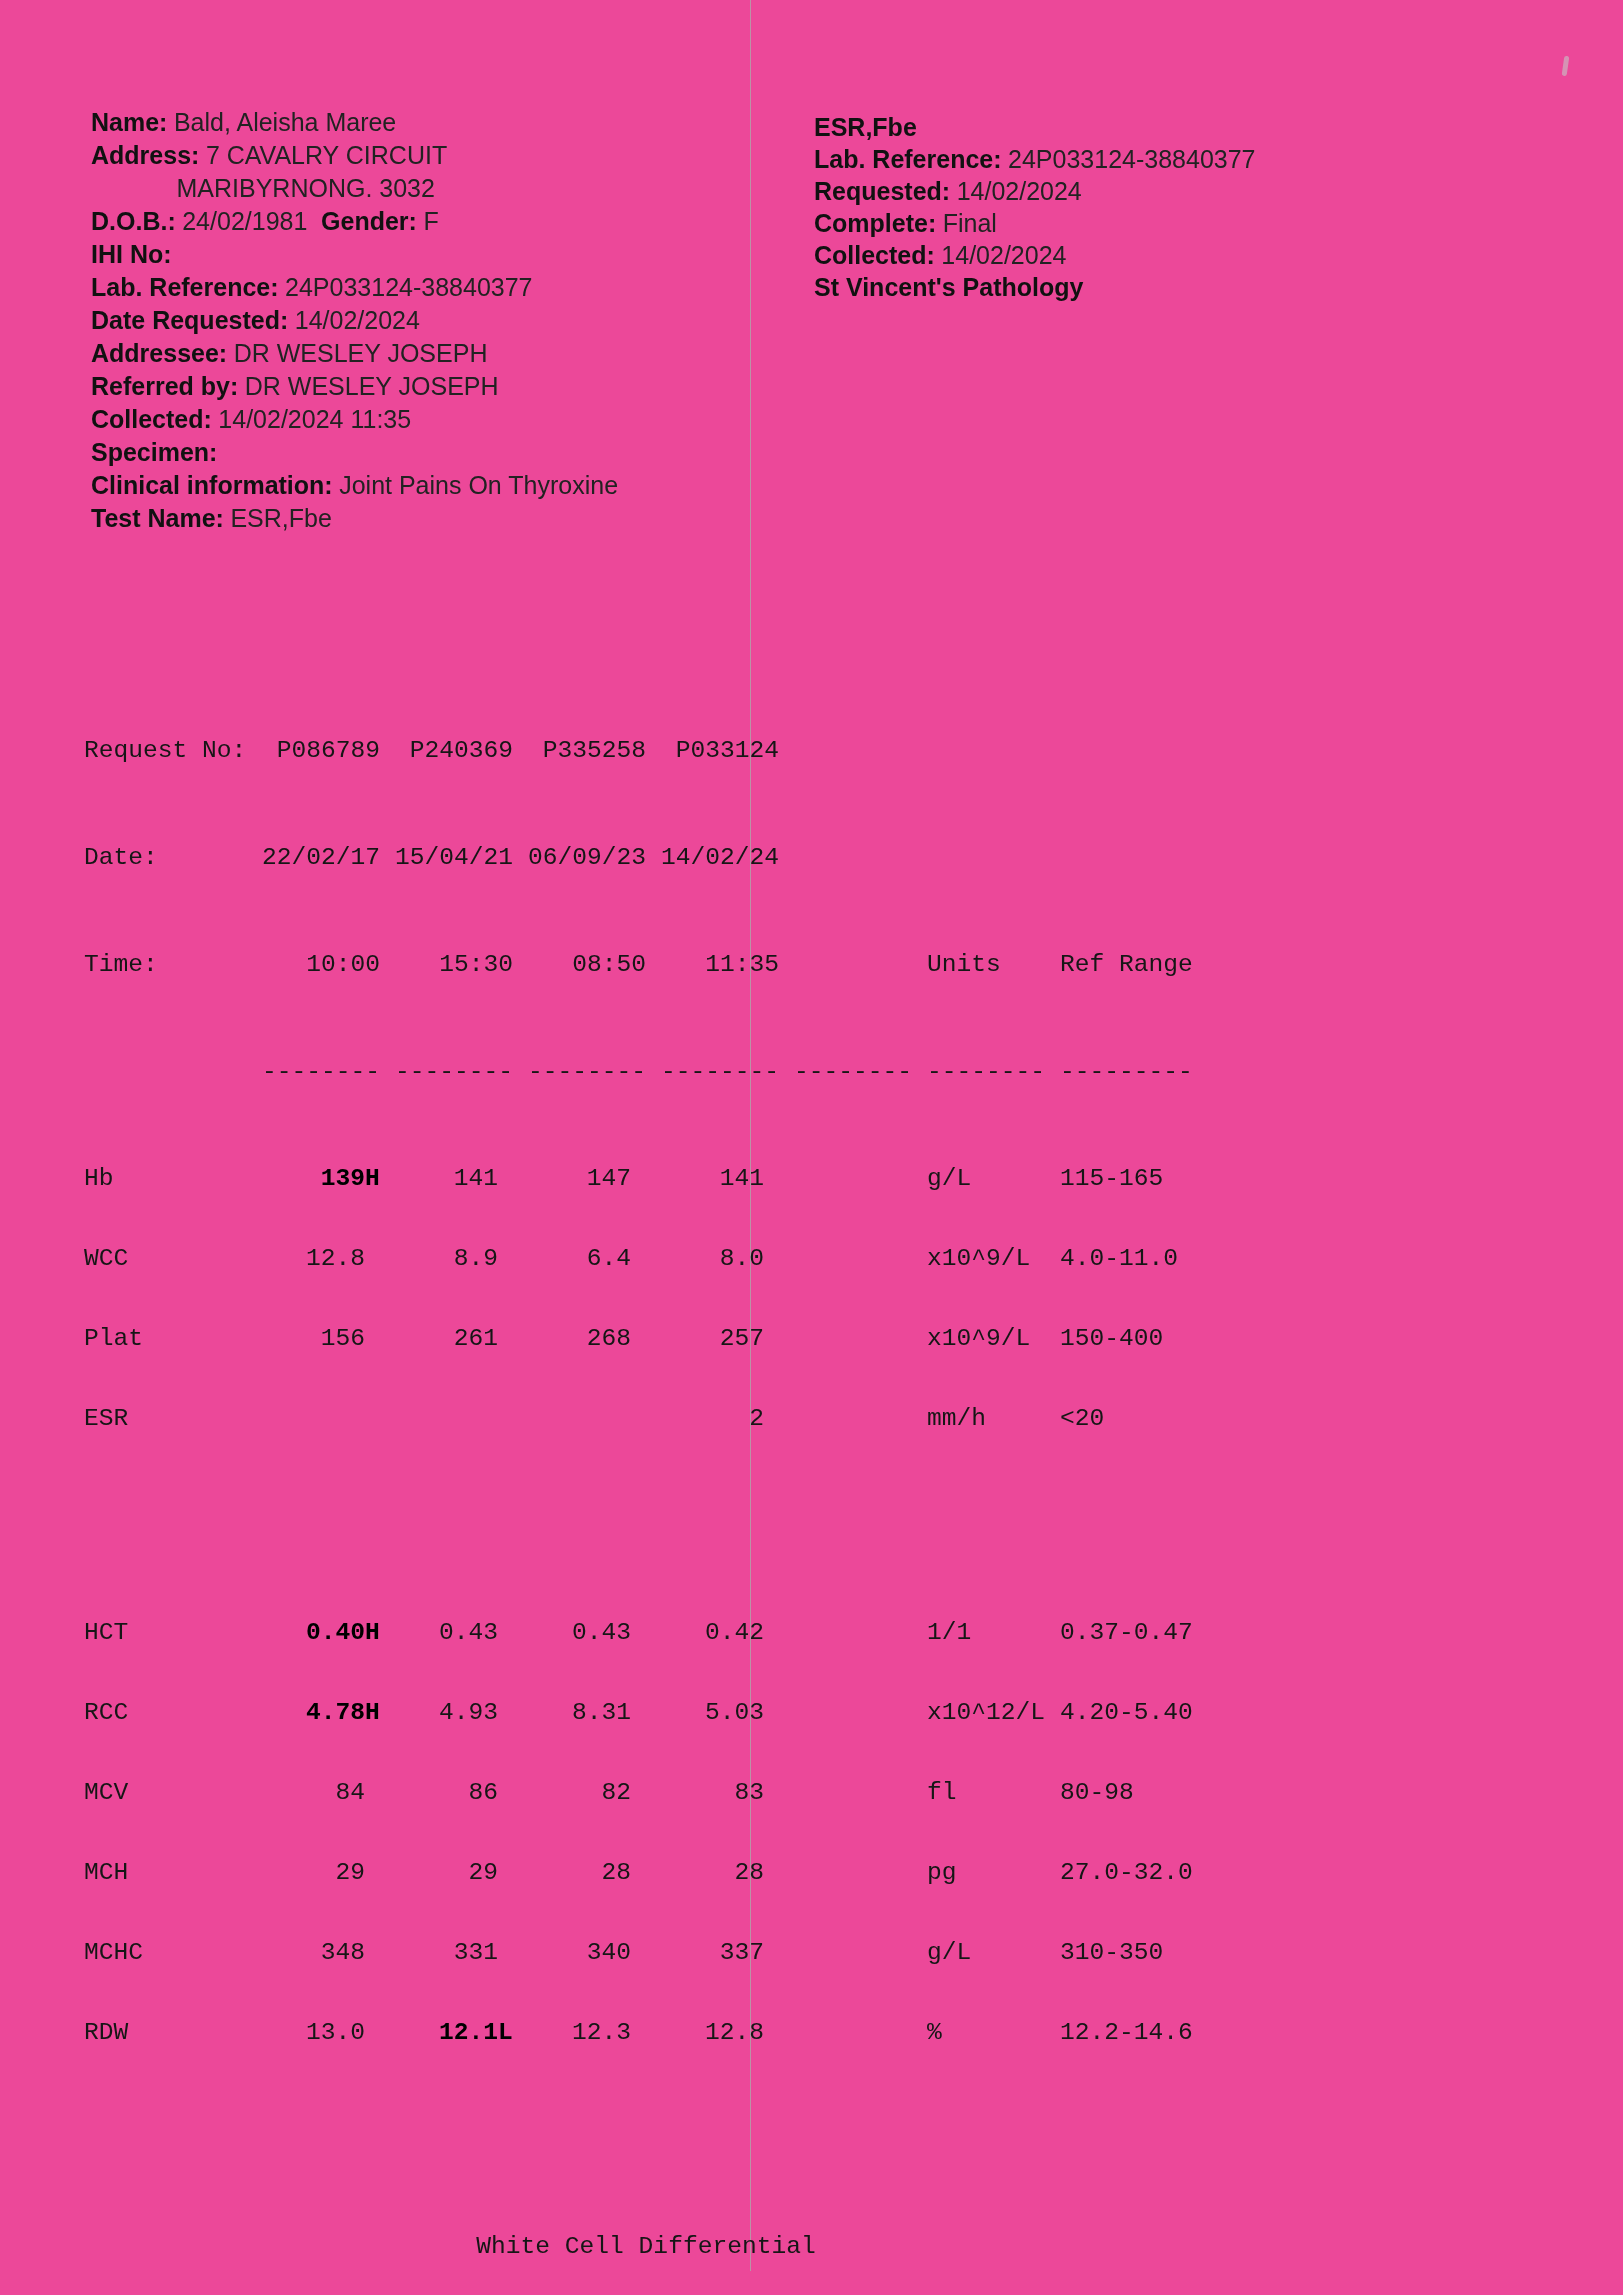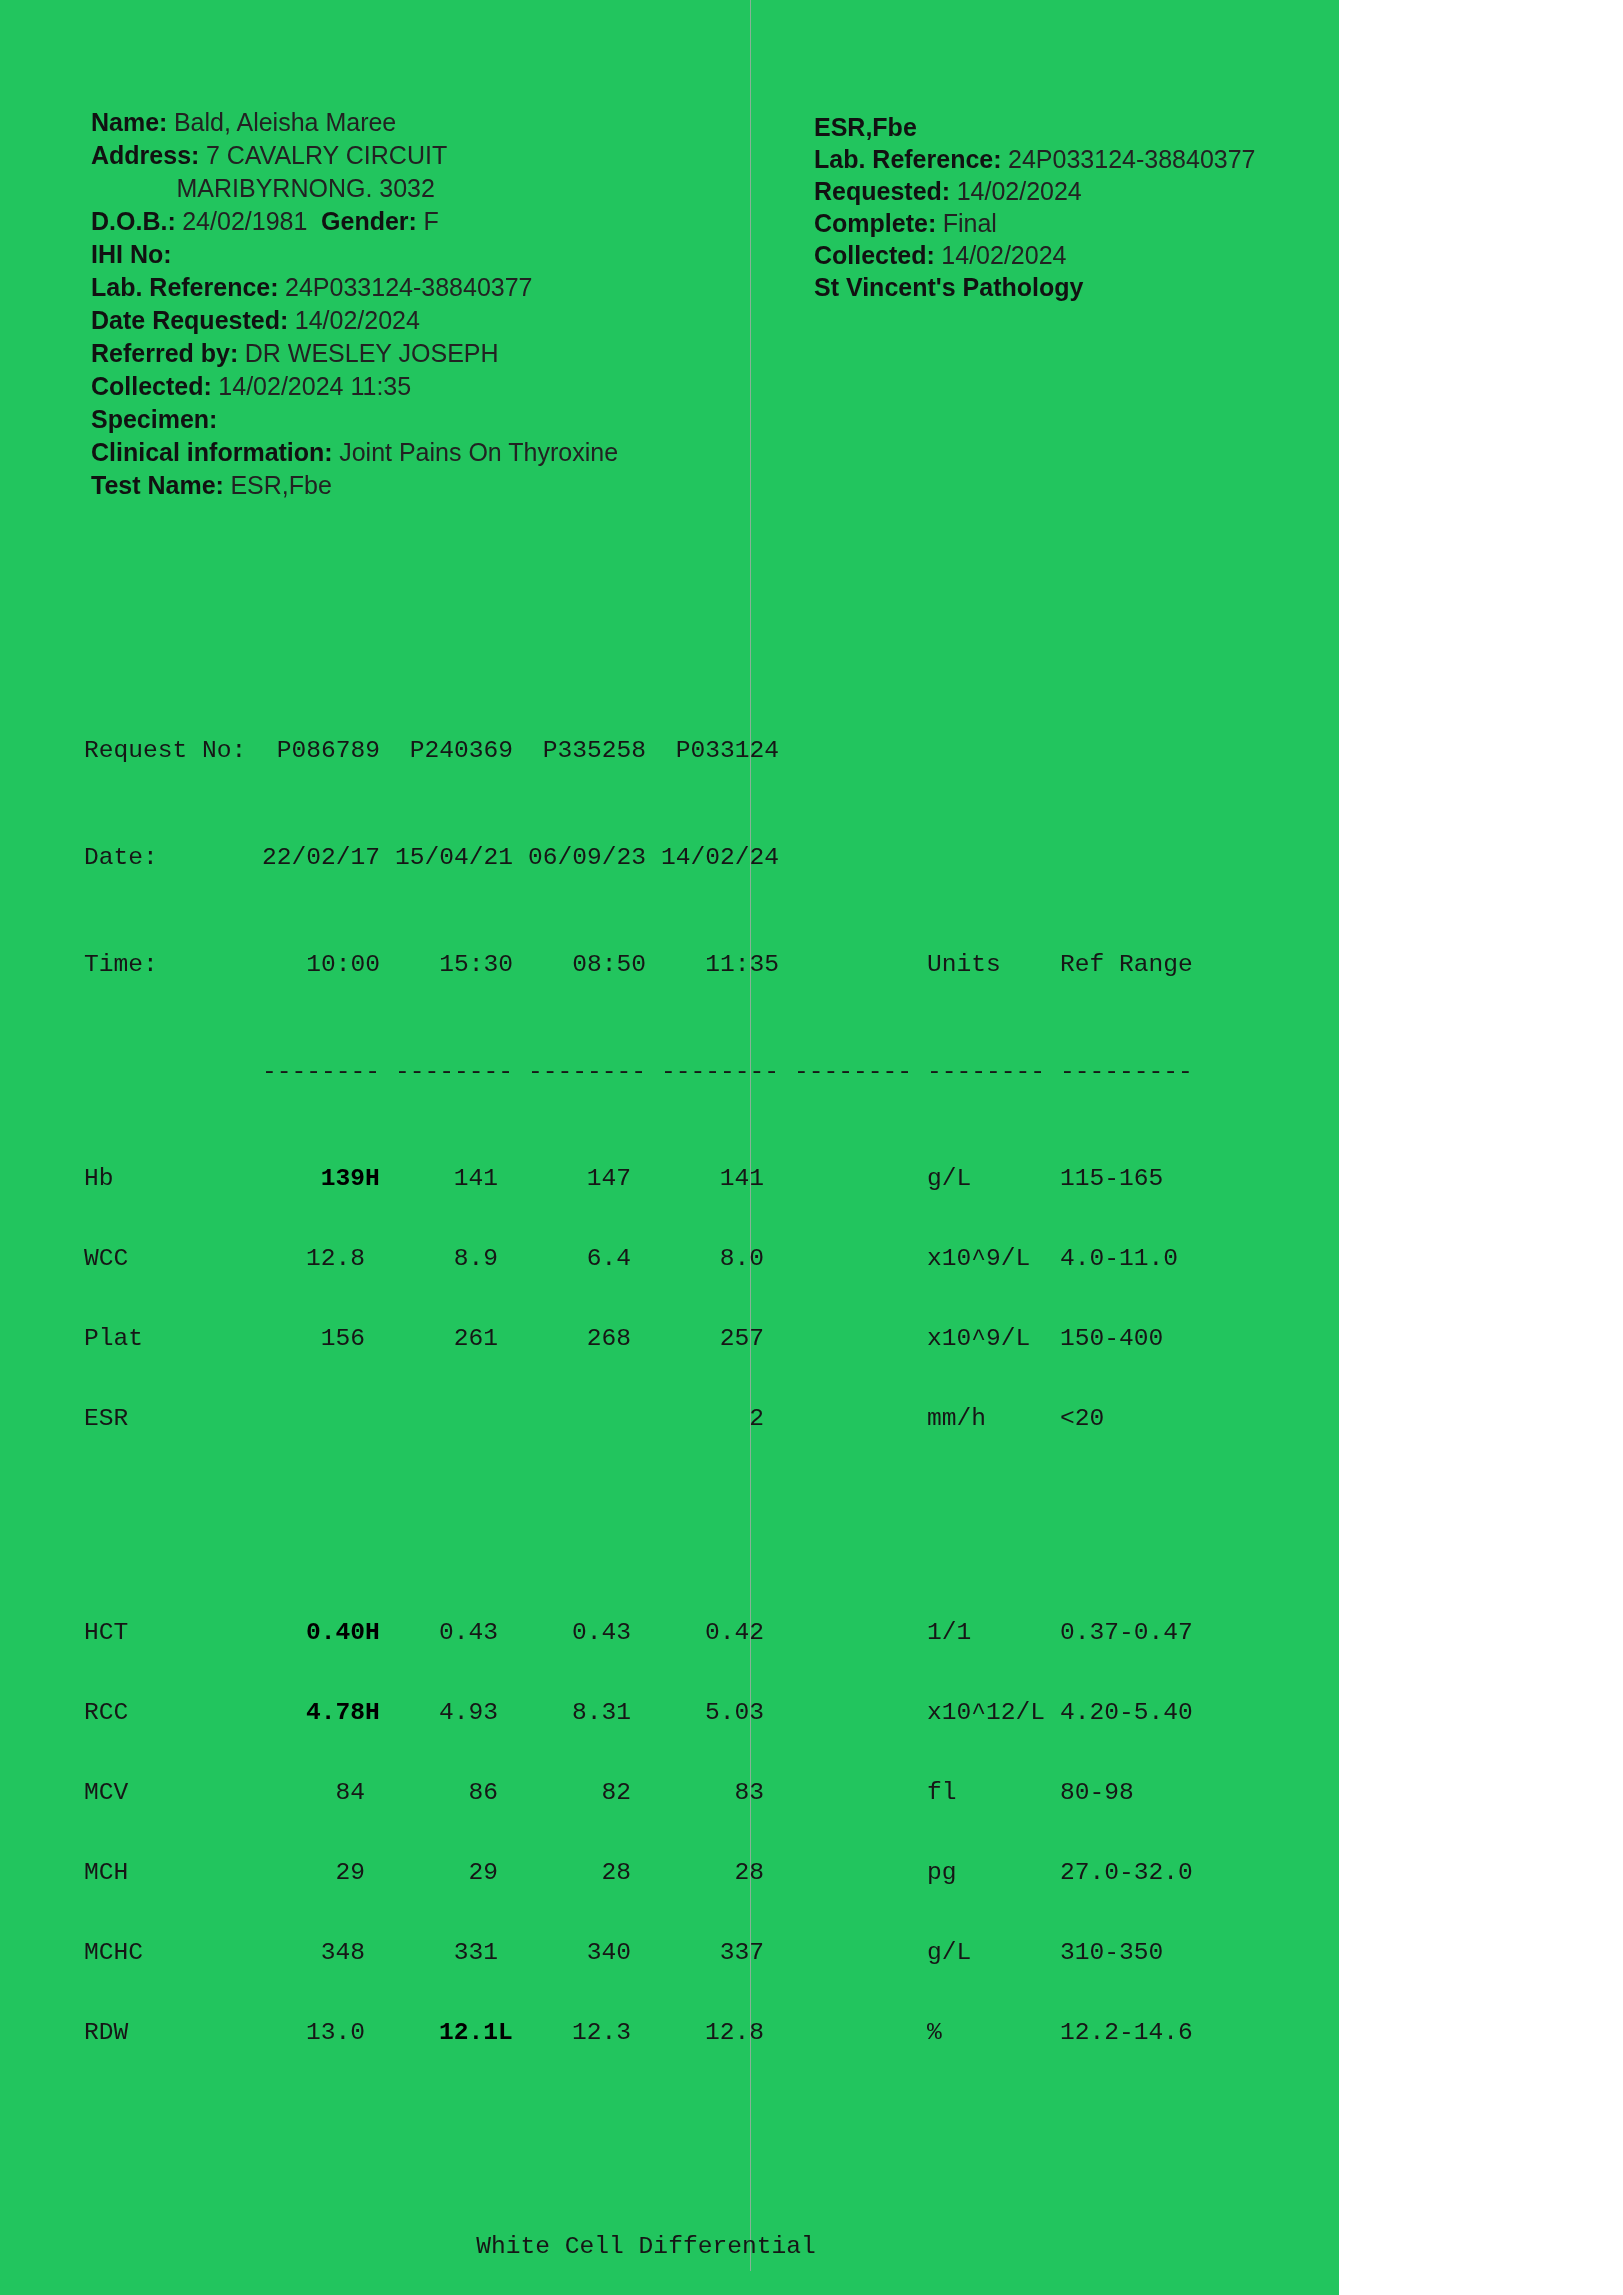--- a/index.html
+++ b/index.html
@@ -1,18 +1,18 @@
 <!DOCTYPE html>
 <html style="font-size:10.5px"><head>
 <meta charset="utf-8">
 <style>
   html,body { margin:0; padding:0; background:#ffffff; }
   .page {
-    position:relative; width:1339px; height:2295px;
-    background:#22c55e; overflow:hidden;
+    position:relative; width:1623px; height:2295px;
+    background:#ec4899; overflow:hidden;
     color:#1c1c1c;
   }
   .fold-line {
     position:absolute; left:750px; top:0; width:1.3px; height:2271px;
     background:#ababab; opacity:.75;
   }
   .smudge {
     position:absolute; left:1563px; top:56px; width:4.6px; height:19.6px;
     background:#c6c6c6; border-radius:2.6px; transform:rotate(8deg); opacity:.6;
   }
@@ -55,20 +55,21 @@
   <div class="smudge"></div>
 
   <div class="info patient-block">
     <div class="iline"><span class="lbl">Name:</span><span class="val">Bald, Aleisha Maree</span></div>
     <div class="iline"><span class="lbl">Address:</span><span class="val">7 CAVALRY CIRCUIT</span></div>
     <div class="iline indent"><span class="val">MARIBYRNONG. 3032</span></div>
     <div class="iline"><span class="lbl">D.O.B.:</span><span class="val">24/02/1981</span><span class="lbl2">Gender:</span><span class="val">F</span></div>
     <div class="iline"><span class="lbl">IHI No:</span></div>
     <div class="iline"><span class="lbl">Lab. Reference:</span><span class="val">24P033124-38840377</span></div>
     <div class="iline"><span class="lbl">Date Requested:</span><span class="val">14/02/2024</span></div>
+    <div class="iline"><span class="lbl">Addressee:</span><span class="val">DR WESLEY JOSEPH</span></div>
     <div class="iline"><span class="lbl">Referred by:</span><span class="val">DR WESLEY JOSEPH</span></div>
     <div class="iline"><span class="lbl">Collected:</span><span class="val">14/02/2024 11:35</span></div>
     <div class="iline"><span class="lbl">Specimen:</span></div>
     <div class="iline"><span class="lbl">Clinical information:</span><span class="val">Joint Pains On Thyroxine</span></div>
     <div class="iline"><span class="lbl">Test Name:</span><span class="val">ESR,Fbe</span></div>
   </div>
 
   <div class="info report-block">
     <div class="iline"><span class="lbl">ESR,Fbe</span></div>
     <div class="iline"><span class="lbl">Lab. Reference:</span><span class="val">24P033124-38840377</span></div>

